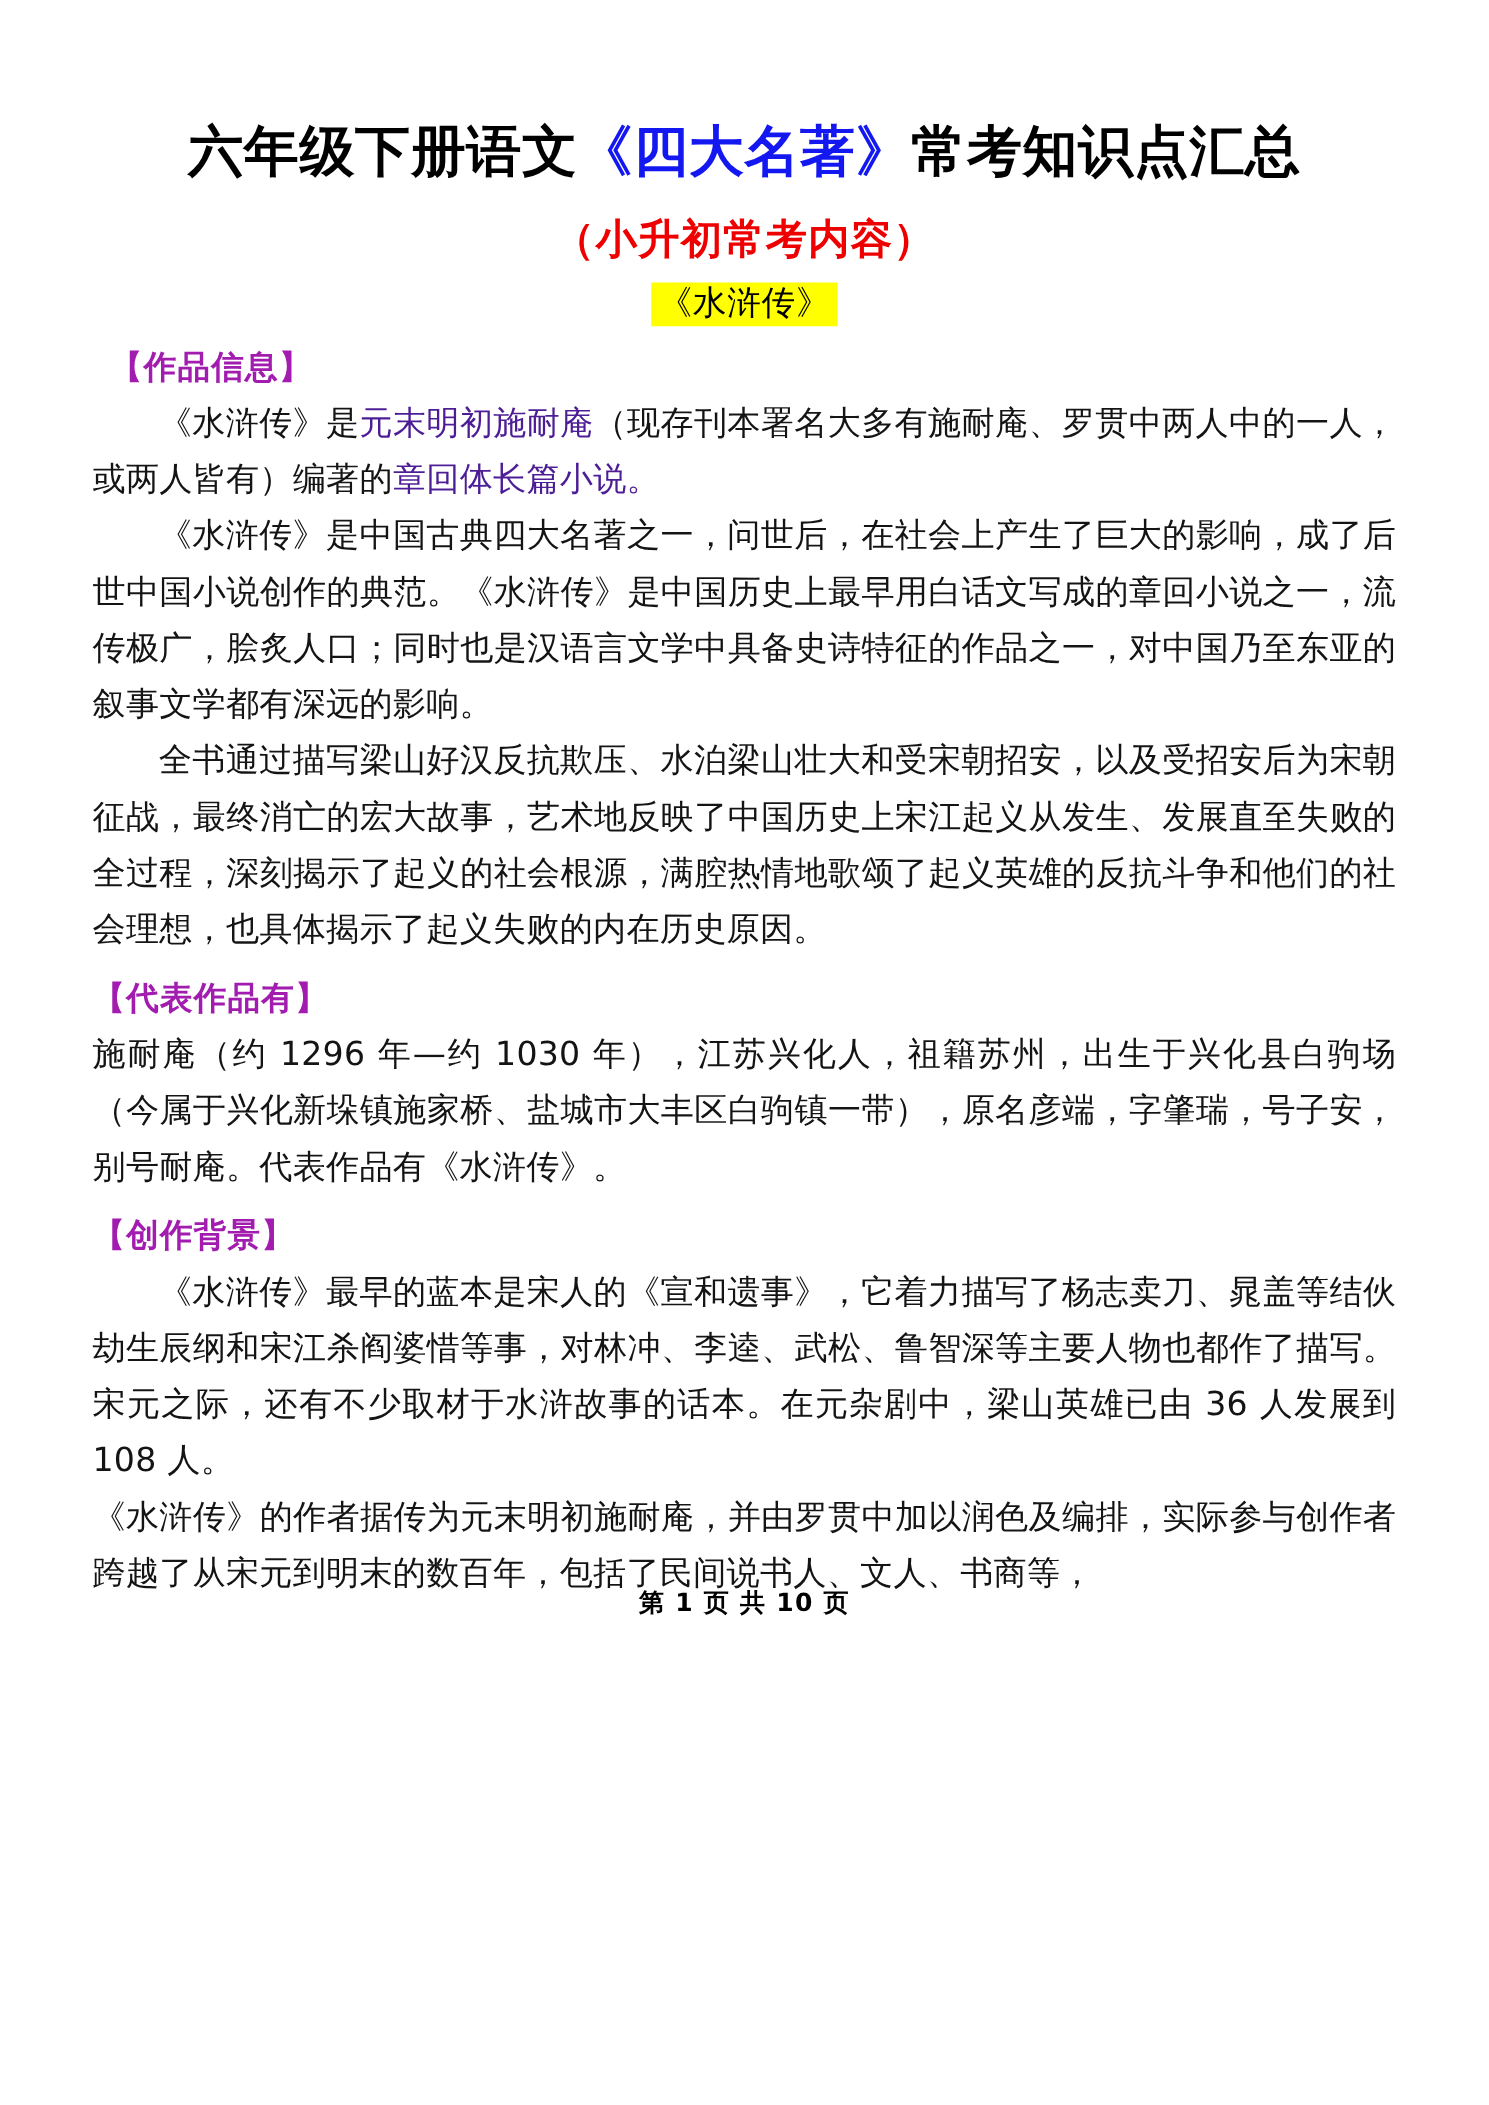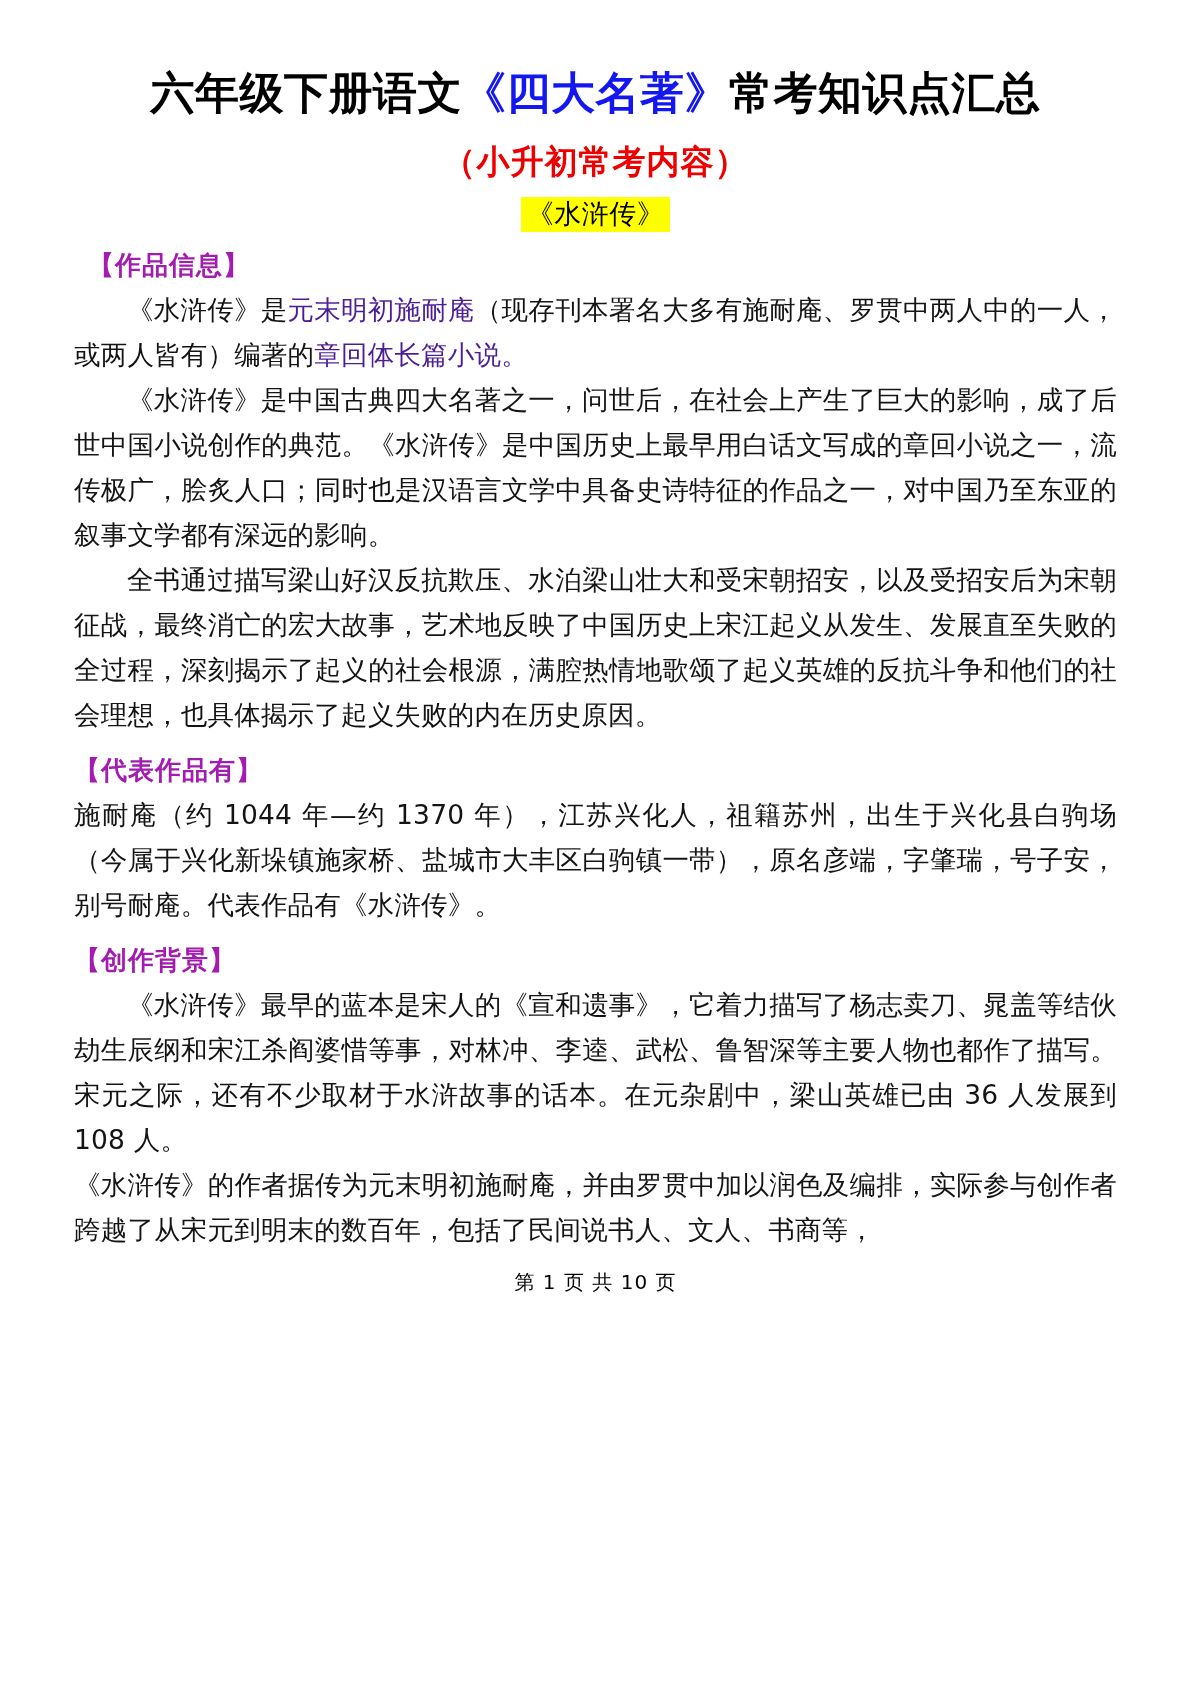--- a/index.html
+++ b/index.html
@@ -10,21 +10,21 @@
   body {
     font-family: "Liberation Serif", "DejaVu Serif", serif;
   }
   .page {
     position: relative;
     width: 1191px;
     height: 1352px;
     margin: 0 auto;
     background: #ffffff;
     box-sizing: border-box;
-    padding: 44px 74px 0 74px;
+    padding: 73px 74px 0 74px;
     overflow: hidden;
   }
 
   
   .doc-title {
     text-align: center;
     font-family: "DejaVu Sans", "Liberation Sans", sans-serif;
     font-weight: bold;
     font-size: 44px;
     line-height: 1.22;
@@ -89,21 +89,21 @@
   .para .red { color: #4c1d95; }
 
   
   .footer {
     position: absolute;
     left: 0;
     right: 0;
     bottom: 56px;
     text-align: center;
     font-family: "DejaVu Sans", "Liberation Sans", sans-serif;
-    font-weight: normal;
+    font-weight: bold;
     font-size: 20px;
     color: #000000;
     letter-spacing: 1px;
   }
 </style>
 </head>
 <body>
 
 <div class="page">
 
@@ -122,21 +122,21 @@
   <p class="para indent">
     <span>《水浒传》是</span><span class="red">元末明初施耐庵</span><span>（现存刊本署名大多有施耐庵、罗贯中两人中的一人，或两人皆有）编著的</span><span class="red">章回体长篇小说。</span>
   </p>
 
   <p class="para indent">《水浒传》是中国古典四大名著之一，问世后，在社会上产生了巨大的影响，成了后世中国小说创作的典范。《水浒传》是中国历史上最早用白话文写成的章回小说之一，流传极广，脍炙人口；同时也是汉语言文学中具备史诗特征的作品之一，对中国乃至东亚的叙事文学都有深远的影响。</p>
 
   <p class="para indent">全书通过描写梁山好汉反抗欺压、水泊梁山壮大和受宋朝招安，以及受招安后为宋朝征战，最终消亡的宏大故事，艺术地反映了中国历史上宋江起义从发生、发展直至失败的全过程，深刻揭示了起义的社会根源，满腔热情地歌颂了起义英雄的反抗斗争和他们的社会理想，也具体揭示了起义失败的内在历史原因。</p>
 
   <div class="section-head">【代表作品有】</div>
 
-  <p class="para">施耐庵（约 1044 年—约 1370 年），江苏兴化人，祖籍苏州，出生于兴化县白驹场（今属于兴化新垛镇施家桥、盐城市大丰区白驹镇一带），原名彦端，字肇瑞，号子安，别号耐庵。代表作品有《水浒传》。</p>
+  <p class="para">施耐庵（约 1296 年—约 1030 年），江苏兴化人，祖籍苏州，出生于兴化县白驹场（今属于兴化新垛镇施家桥、盐城市大丰区白驹镇一带），原名彦端，字肇瑞，号子安，别号耐庵。代表作品有《水浒传》。</p>
 
   <div class="section-head">【创作背景】</div>
 
 
   <p class="para indent">《水浒传》最早的蓝本是宋人的《宣和遗事》，它着力描写了杨志卖刀、晁盖等结伙劫生辰纲和宋江杀阎婆惜等事，对林冲、李逵、武松、鲁智深等主要人物也都作了描写。宋元之际，还有不少取材于水浒故事的话本。在元杂剧中，梁山英雄已由 36 人发展到 108 人。</p>
 
   <p class="para">《水浒传》的作者据传为元末明初施耐庵，并由罗贯中加以润色及编排，实际参与创作者跨越了从宋元到明末的数百年，包括了民间说书人、文人、书商等，</p>
 
   <div class="footer">第 1 页 共 10 页</div>
 

